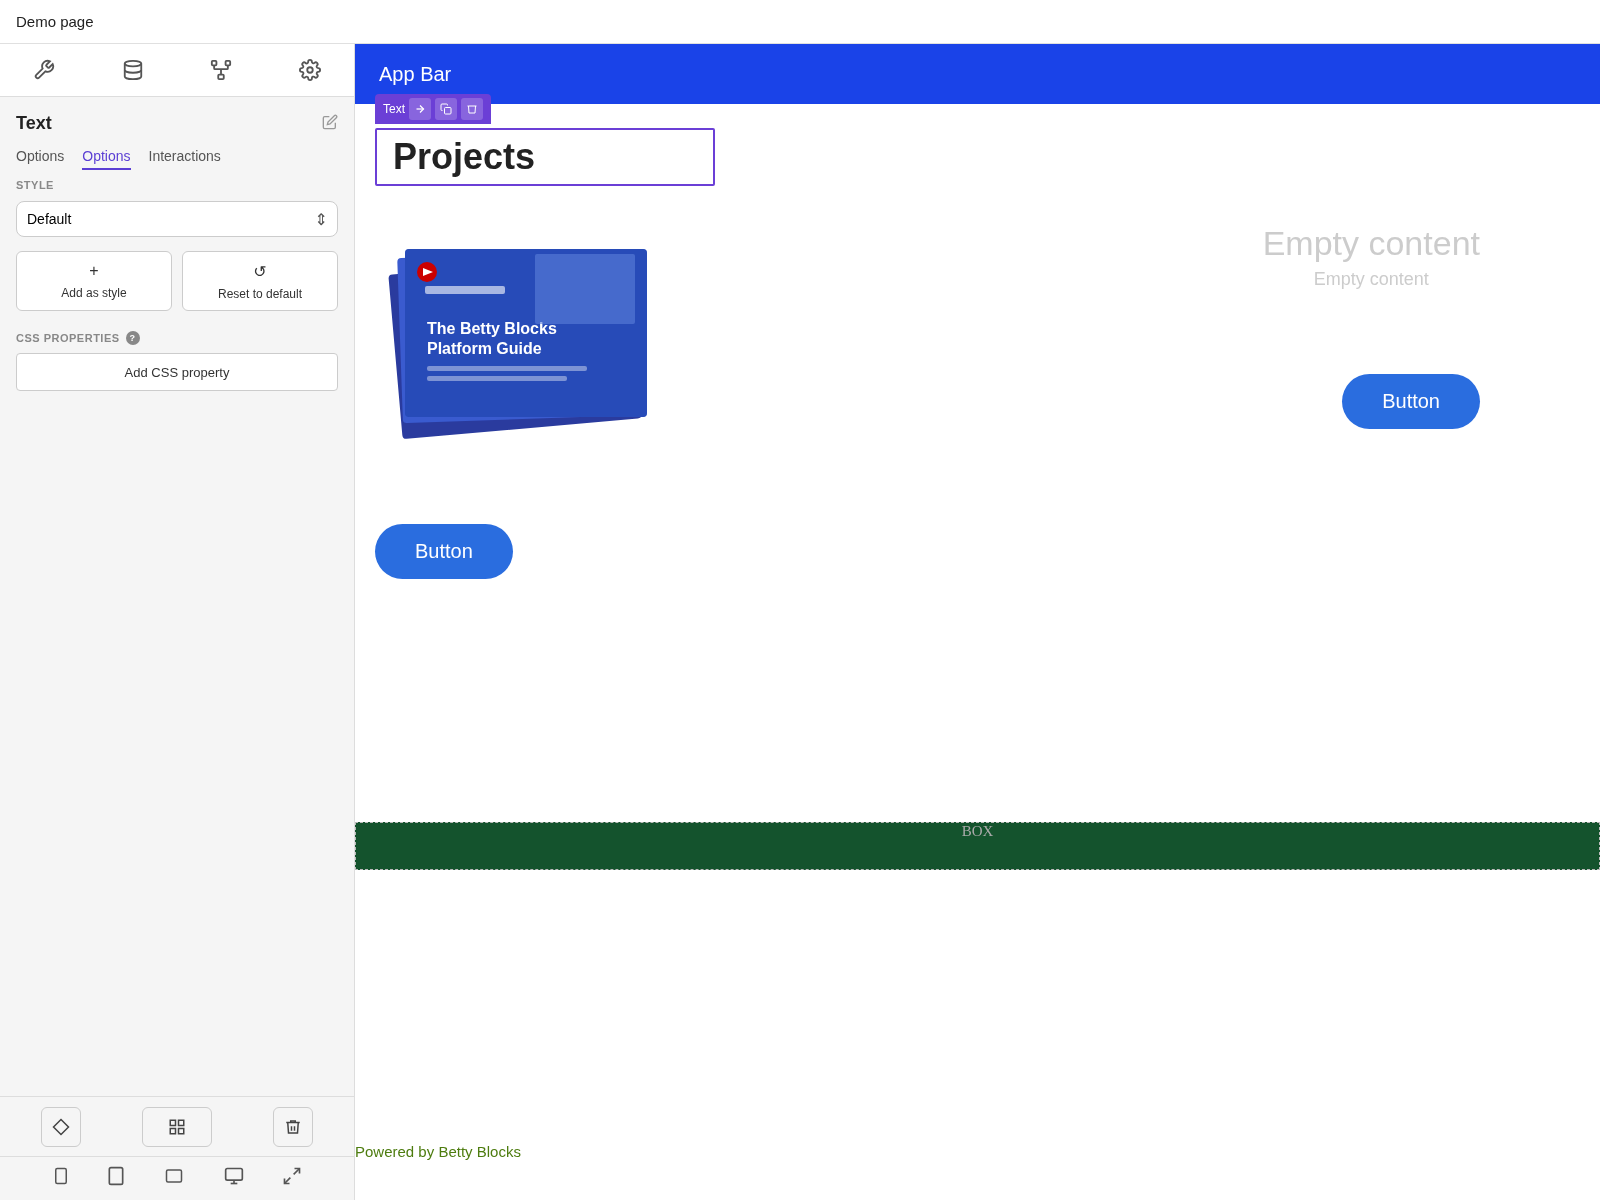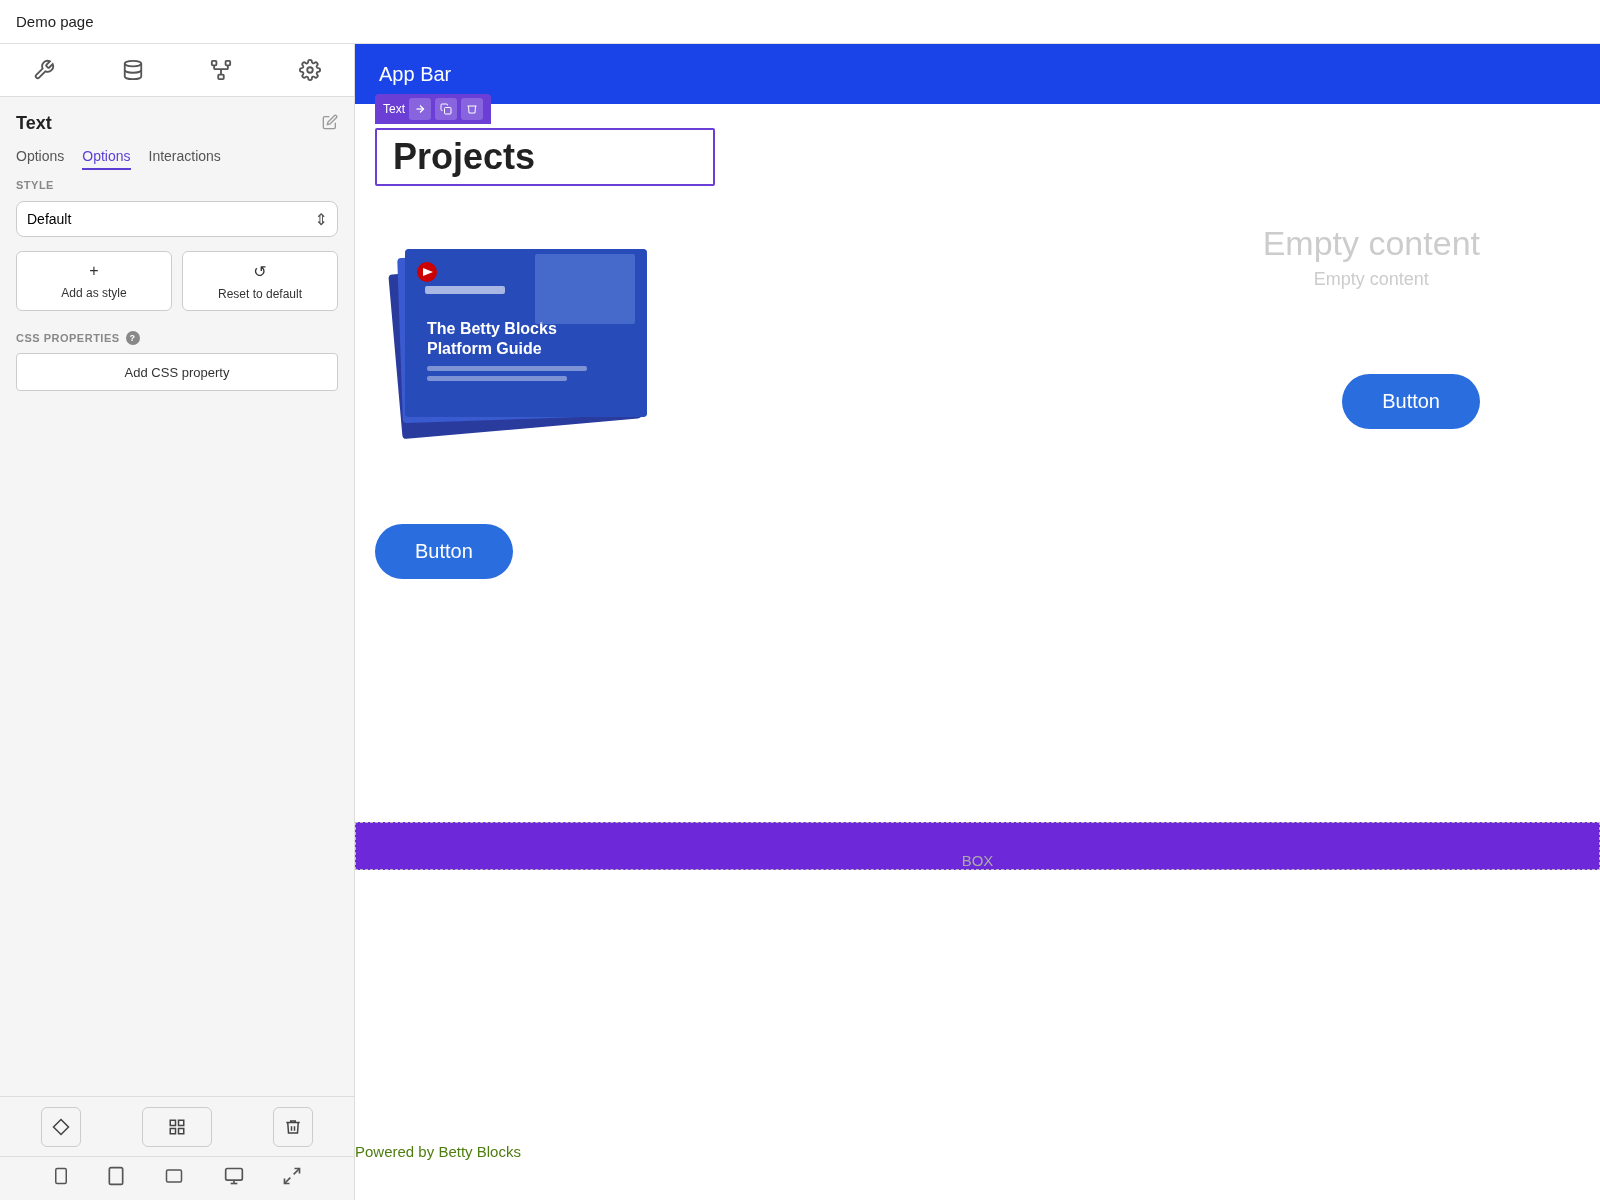--- a/index.html
+++ b/index.html
@@ -277,21 +277,21 @@
 
         <div style="position:absolute; right:120px; top:120px; text-align:center;">
           <div style="font-size:34px; color:#ccc; font-weight:400;">Empty content</div>
           <div style="font-size:18px; color:#ccc; margin-top:6px;">Empty content</div>
         </div>
 
         <button style="position:absolute; right:120px; top:270px; background:#2a6ddf; color:#fff; border:none; border-radius:30px; padding:16px 40px; font-size:20px; cursor:pointer;">Button</button>
 
         <button style="position:absolute; left:20px; top:420px; background:#2a6ddf; color:#fff; border:none; border-radius:30px; padding:16px 40px; font-size:20px; cursor:pointer;">Button</button>
 
-        <div style="position:absolute; bottom:330px; left:0; right:0; border:1.5px dashed #bbb; height:48px; display:flex; align-items:flex-end; justify-content:center; font-size:15px; color:#aaa; background:#6d28d9;">
+        <div style="position:absolute; bottom:330px; left:0; right:0; border:1.5px dashed #bbb; height:48px; display:flex; align-items:flex-start; justify-content:center; font-size:15px; color:#aaa; background:#14532d;font-family:Liberation Serif, serif;">
           <span>BOX</span>
         </div>
 
         <div style="position:absolute; bottom:40px; left:0; right:0; text-align:left; font-size:15px; color:#4d7c0f;">
           <span>Powered by Betty Blocks</span>
         </div>
 
       </div>
     </div>
   </div>

